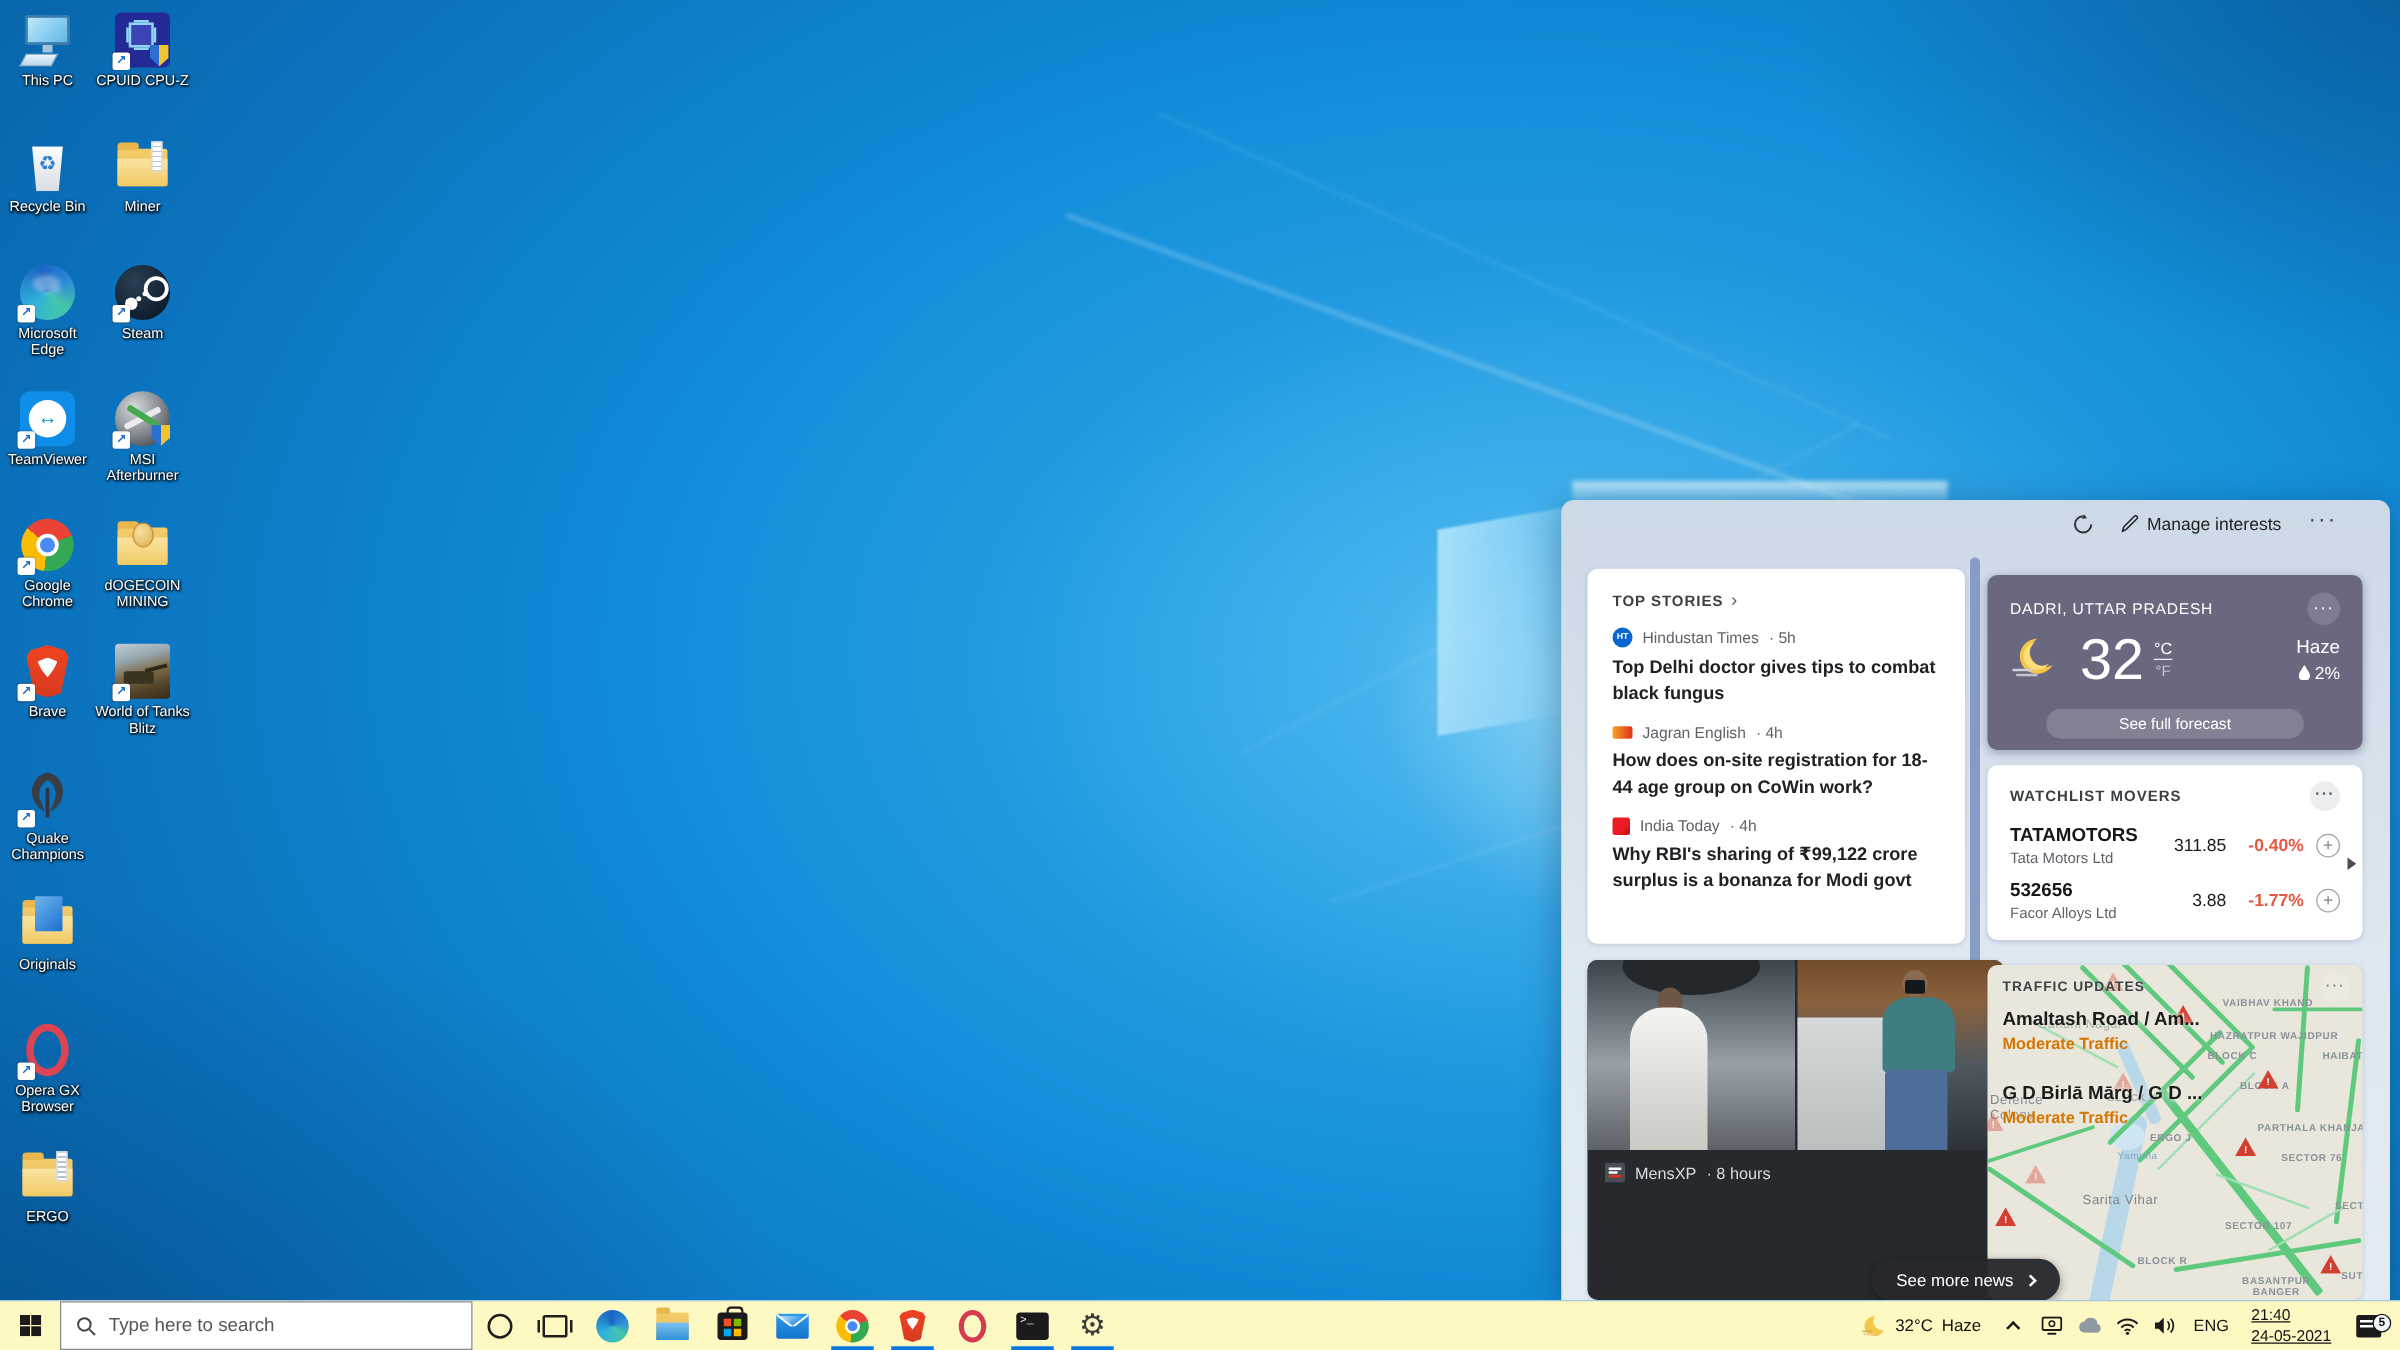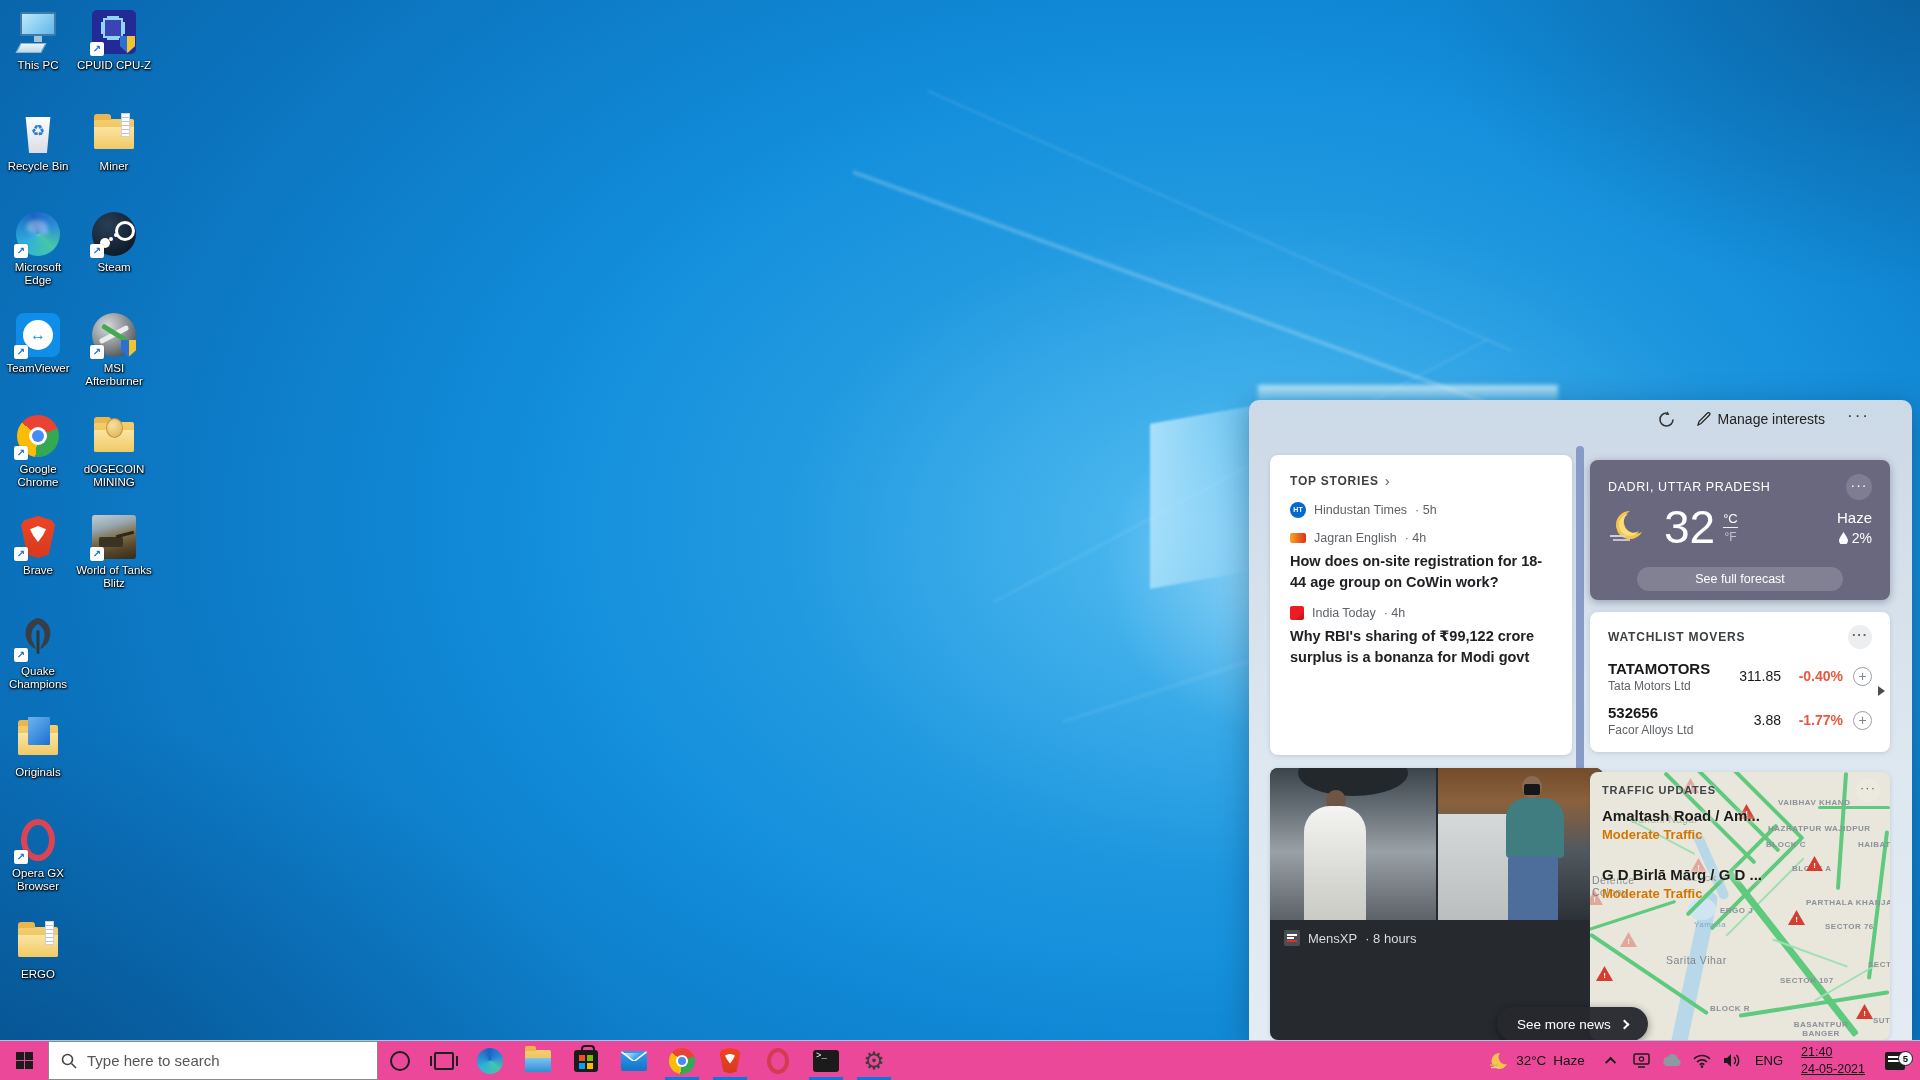--- a/index.html
+++ b/index.html
@@ -179,21 +179,21 @@
   .mlab.grn { color:#8fa88c; font-size:10px; font-weight:normal; }
   .mlab.blu { color:#7fa8c4; font-weight:normal; }
   .t-over { position:absolute; left:12px; top:12px; z-index:4; }
   .t-title { font-size:11px; font-weight:bold; letter-spacing:.8px; color:#3f4246; text-shadow:0 0 3px #eceadf; }
   .t-dots { position:absolute; right:10px; top:6px; z-index:4; width:24px; height:24px; border-radius:50%; background:rgba(236,234,223,.7); color:#5f6368; text-align:center; line-height:20px; font-size:13px; letter-spacing:1px; cursor:pointer; }
   .t-road { margin-top:11px; font-size:15px; font-weight:bold; color:#1b1b1b; text-shadow:0 0 3px #eceadf, 0 0 6px #eceadf; }
   .t-road.second { margin-top:24px; }
   .t-status { margin-top:3px; font-size:13px; font-weight:bold; color:#d47500; text-shadow:0 0 3px #eceadf; }
 
   
-  .taskbar { position:absolute; left:0; bottom:0; width:1920px; height:40px; background:#ec4899; border-top:1px solid #a6c8de;
+  .taskbar { position:absolute; left:0; bottom:0; width:1920px; height:40px; background:#fef9c3; border-top:1px solid #a6c8de;
     display:flex; align-items:stretch; z-index:10; }
   .tb-start { width:48px; display:flex; align-items:center; justify-content:center; cursor:pointer; }
   .tb-search { width:330px; background:#fff; border:1px solid #8a8a8a; display:flex; align-items:center; gap:10px; padding-left:12px; }
   .tb-search input { border:none; outline:none; font-size:15px; color:#333; width:250px; background:transparent; font-family:"Liberation Sans",sans-serif; }
   .tb-search input::placeholder { color:#565656; }
   .tbi { position:relative; width:48px; display:flex; align-items:center; justify-content:center; cursor:pointer; }
   .tbi.small { width:44px; }
   .tbi.run::after { content:""; position:absolute; bottom:0; left:7px; width:34px; height:3px; background:#0a7ae0; }
   .t-edge { width:26px; height:26px; border-radius:50%; background:conic-gradient(from 130deg, #46c6a8, #2fb0dc 30%, #1b63c2 62%, #2b89d8 82%, #46c6a8); }
   .t-fe { position:relative; width:26px; height:22px; background:linear-gradient(#f3cd6d,#e9b74e); border-radius:2px; }
@@ -400,20 +400,21 @@
       <div class="ts-title">
         <span>TOP STORIES</span>
         <span class="ts-chev">›</span>
       </div>
       <div class="story">
         <div class="srcrow">
           <span class="slogo lg-ht">HT</span>
           <span>Hindustan Times</span>
           <span>· 5h</span>
         </div>
+        <div class="headline">Top Delhi doctor gives tips to combat black fungus</div>
       </div>
       <div class="story">
         <div class="srcrow">
           <span class="lg-jg"></span>
           <span>Jagran English</span>
           <span>· 4h</span>
         </div>
         <div class="headline">How does on-site registration for 18-44 age group on CoWin work?</div>
       </div>
       <div class="story">

